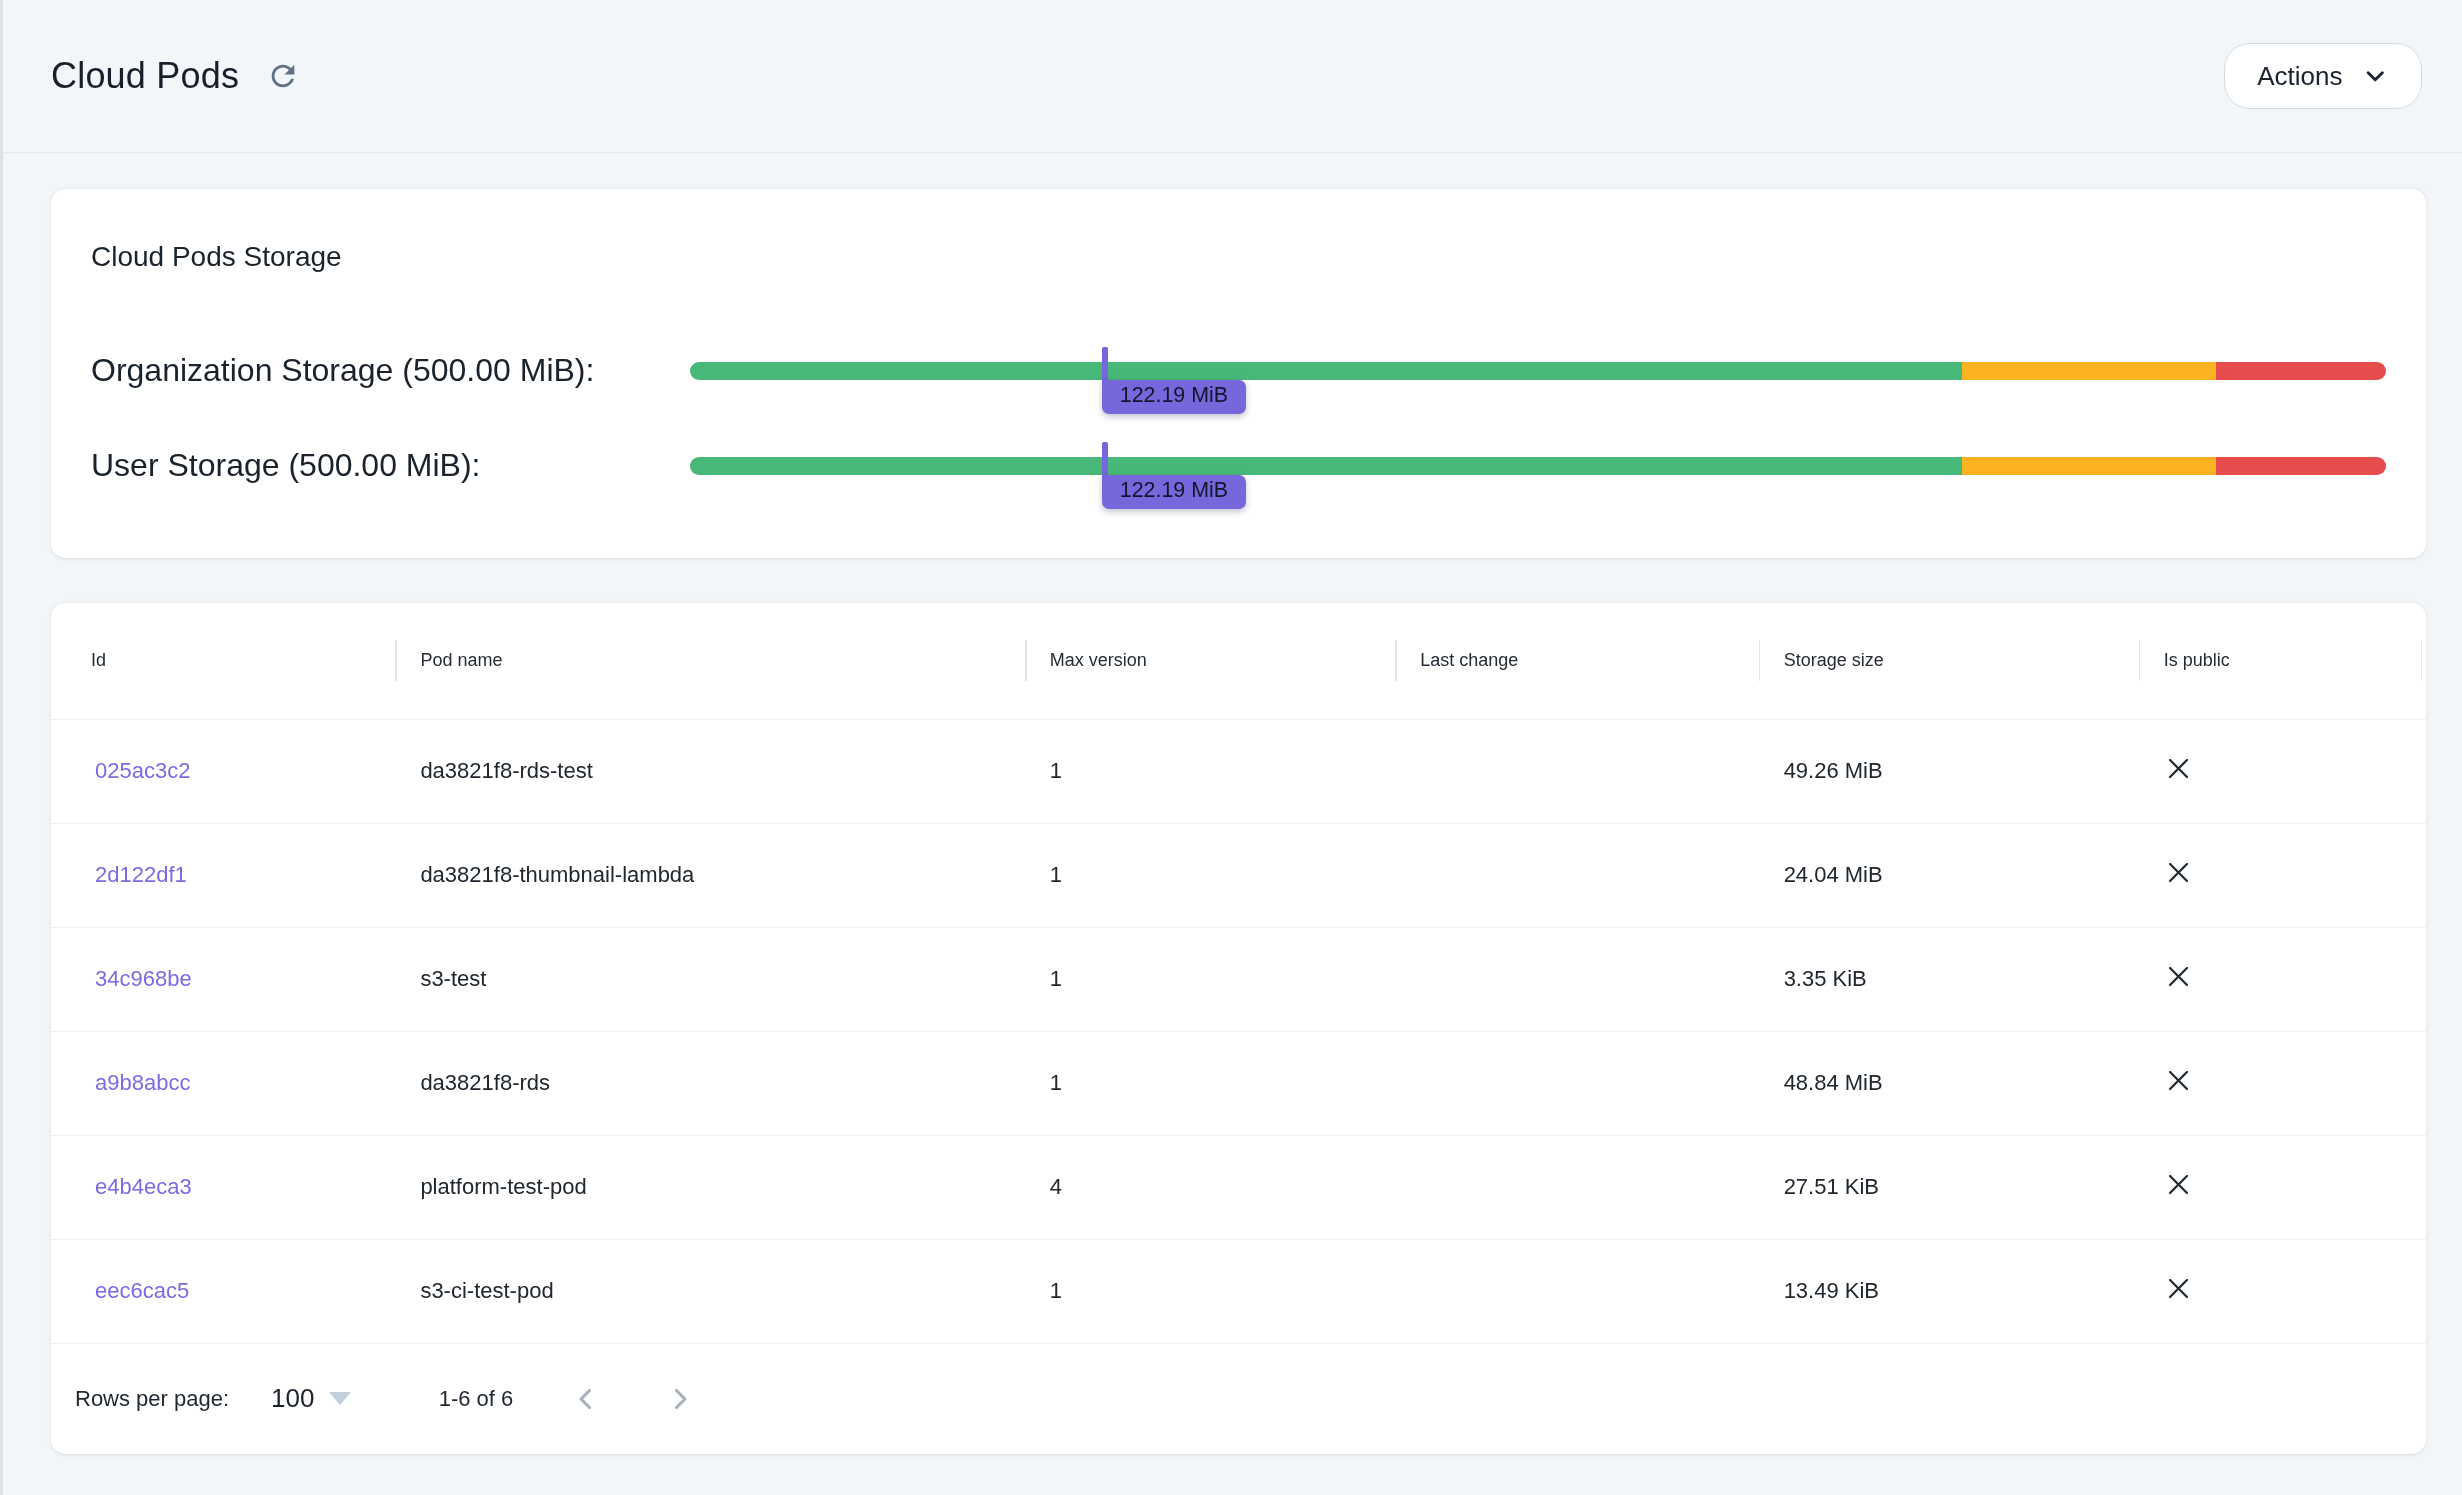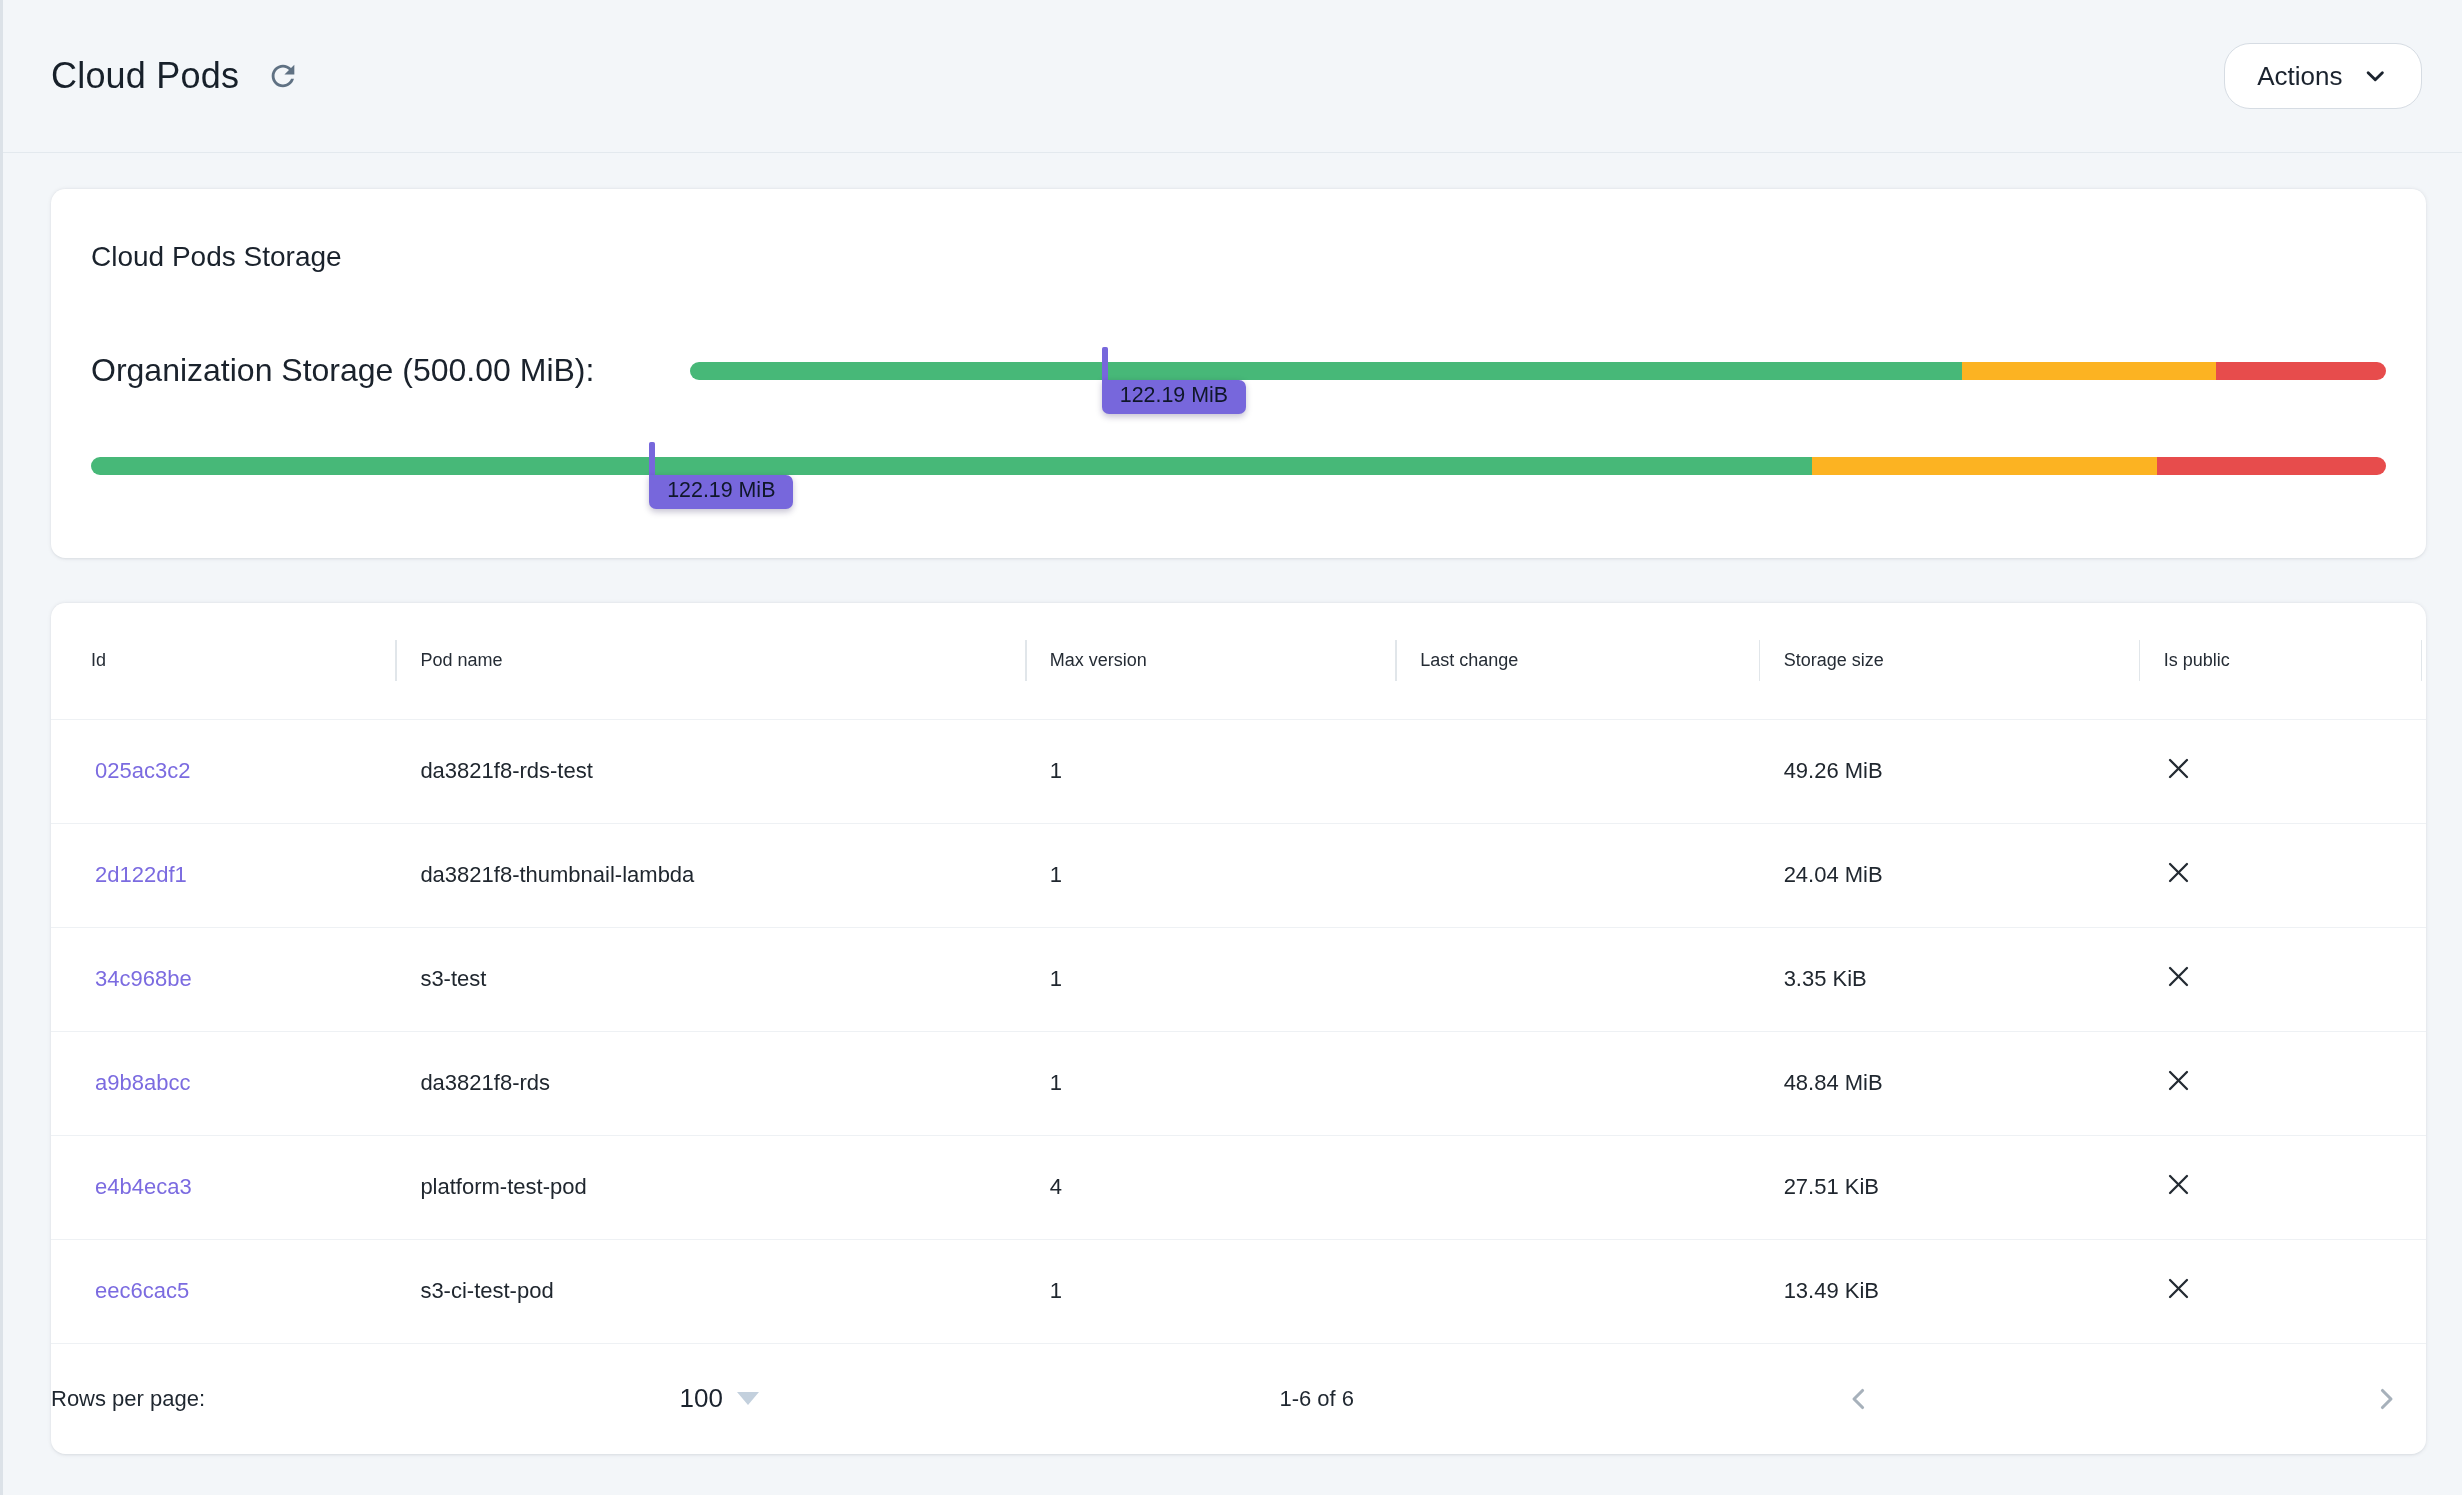--- a/index.html
+++ b/index.html
@@ -85,21 +85,21 @@
     height:104px; font-size:22px; color:#20272f;
     padding:0 9px 0 25px; border-bottom:0.9px solid #eef1f4;
   }
   td:first-child { padding-left:44px; }
   .id-link { color:#7b6be0; text-decoration:none; cursor:pointer; }
   .x-icon { display:inline-flex; color:#232a32; }
   .x-icon svg { width:29px; height:29px; }
 
   
   .pagination-row td { border-bottom:none; height:111px; padding:0 18px 0 0; }
-  .pagination { display:flex; align-items:center; justify-content:space-between; }
+  .pagination { display:flex; align-items:center; justify-content:flex-start;padding-left:24px; }
   .rpp-label { font-size:22px; color:#1f2730; }
   .rpp-select {
     display:flex; align-items:center; gap:14.2px; margin-left:36px;
     font-size:26px; color:#1b232e; cursor:pointer; background:none; border:none;
     font-family:inherit;
   }
   .dropdown-triangle {
     width:0; height:0;
     border-left:11.6px solid transparent; border-right:11.6px solid transparent;
     border-top:13.3px solid #c3d0dd;
@@ -148,20 +148,21 @@
             <div class="seg seg-green" style="width: 75%; background: rgb(71, 184, 120);"></div>
             <div class="seg seg-amber" style="width: 15%; background: rgb(252, 179, 34);"></div>
             <div class="seg seg-red" style="width: 10%; background: rgb(231, 76, 76);"></div>
           </div>
           <div class="marker" style="left: calc(24.44% - 2.7px); background: rgb(119, 103, 220);"></div>
           <div class="marker-label" style="left: calc(24.44% - 2.7px); background: rgb(119, 103, 220);">122.19 MiB</div>
         </div>
       </div>
 
       <div class="storage-row">
+        <div class="storage-label">User Storage (500.00 MiB):</div>
         <div class="bar-wrap">
           <div class="bar-track">
             <div class="seg seg-green" style="width: 75%; background: rgb(71, 184, 120);"></div>
             <div class="seg seg-amber" style="width: 15%; background: rgb(252, 179, 34);"></div>
             <div class="seg seg-red" style="width: 10%; background: rgb(231, 76, 76);"></div>
           </div>
           <div class="marker" style="left: calc(24.44% - 2.7px); background: rgb(119, 103, 220);"></div>
           <div class="marker-label" style="left: calc(24.44% - 2.7px); background: rgb(119, 103, 220);">122.19 MiB</div>
         </div>
       </div>

